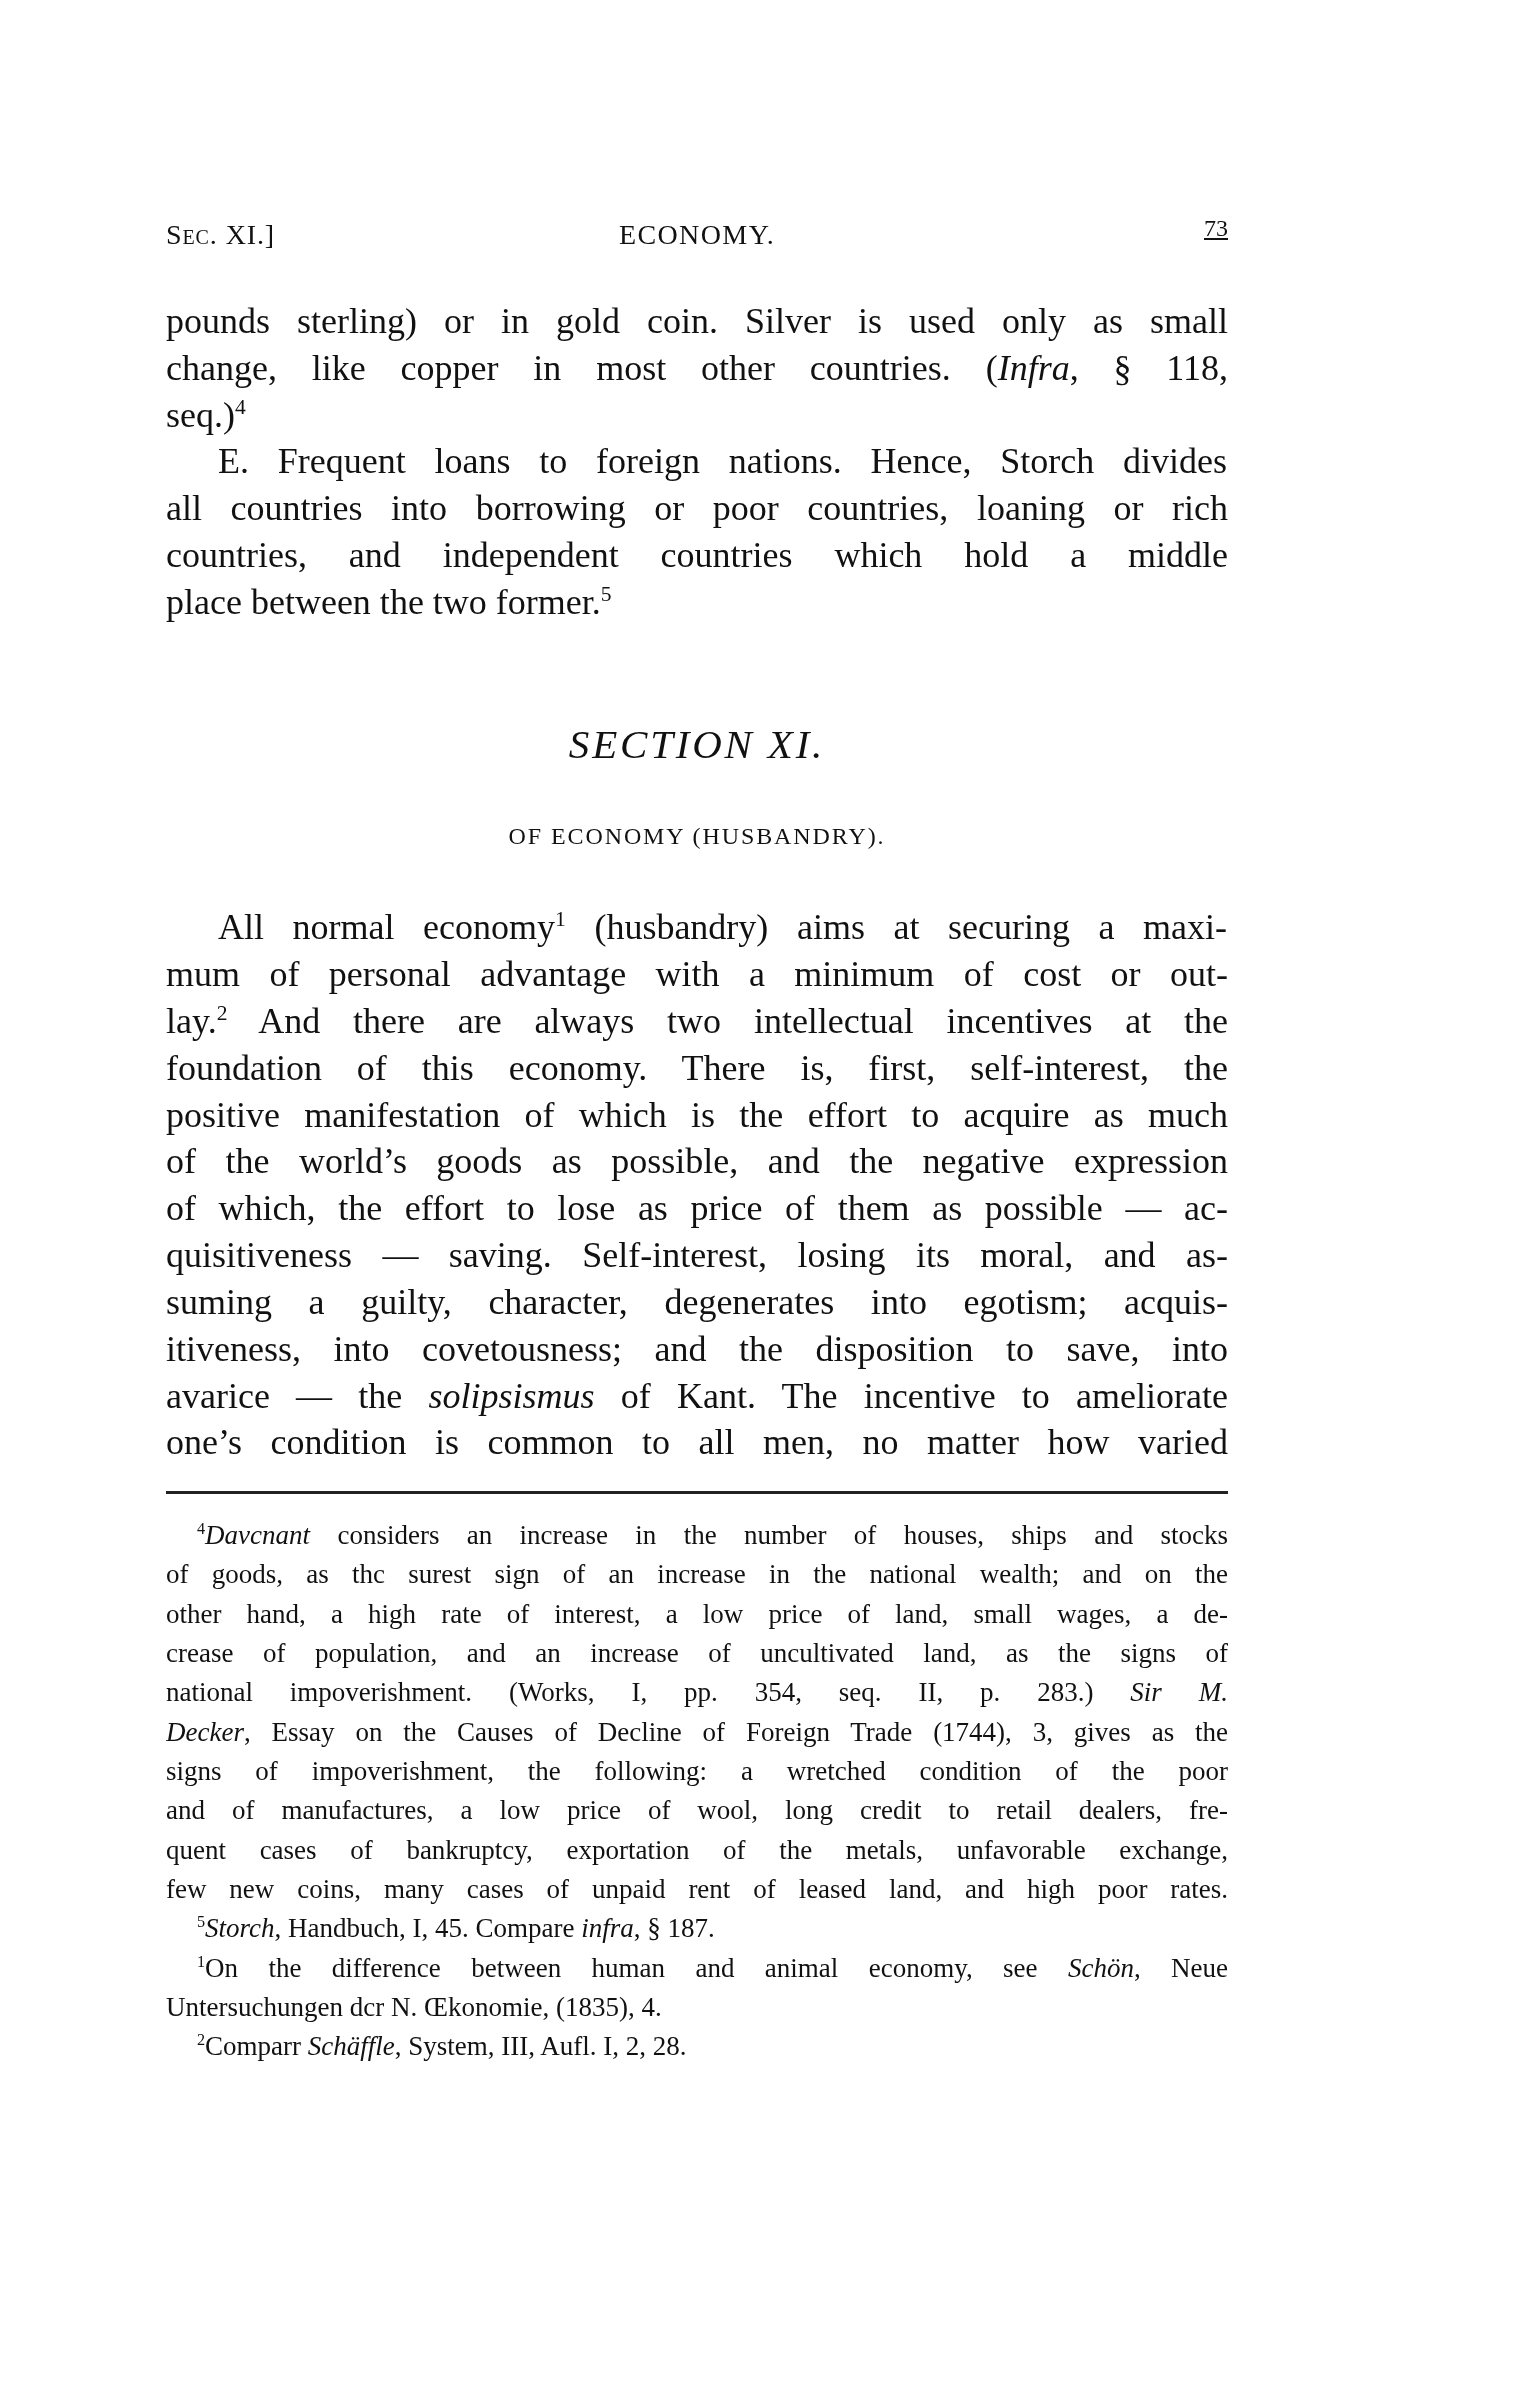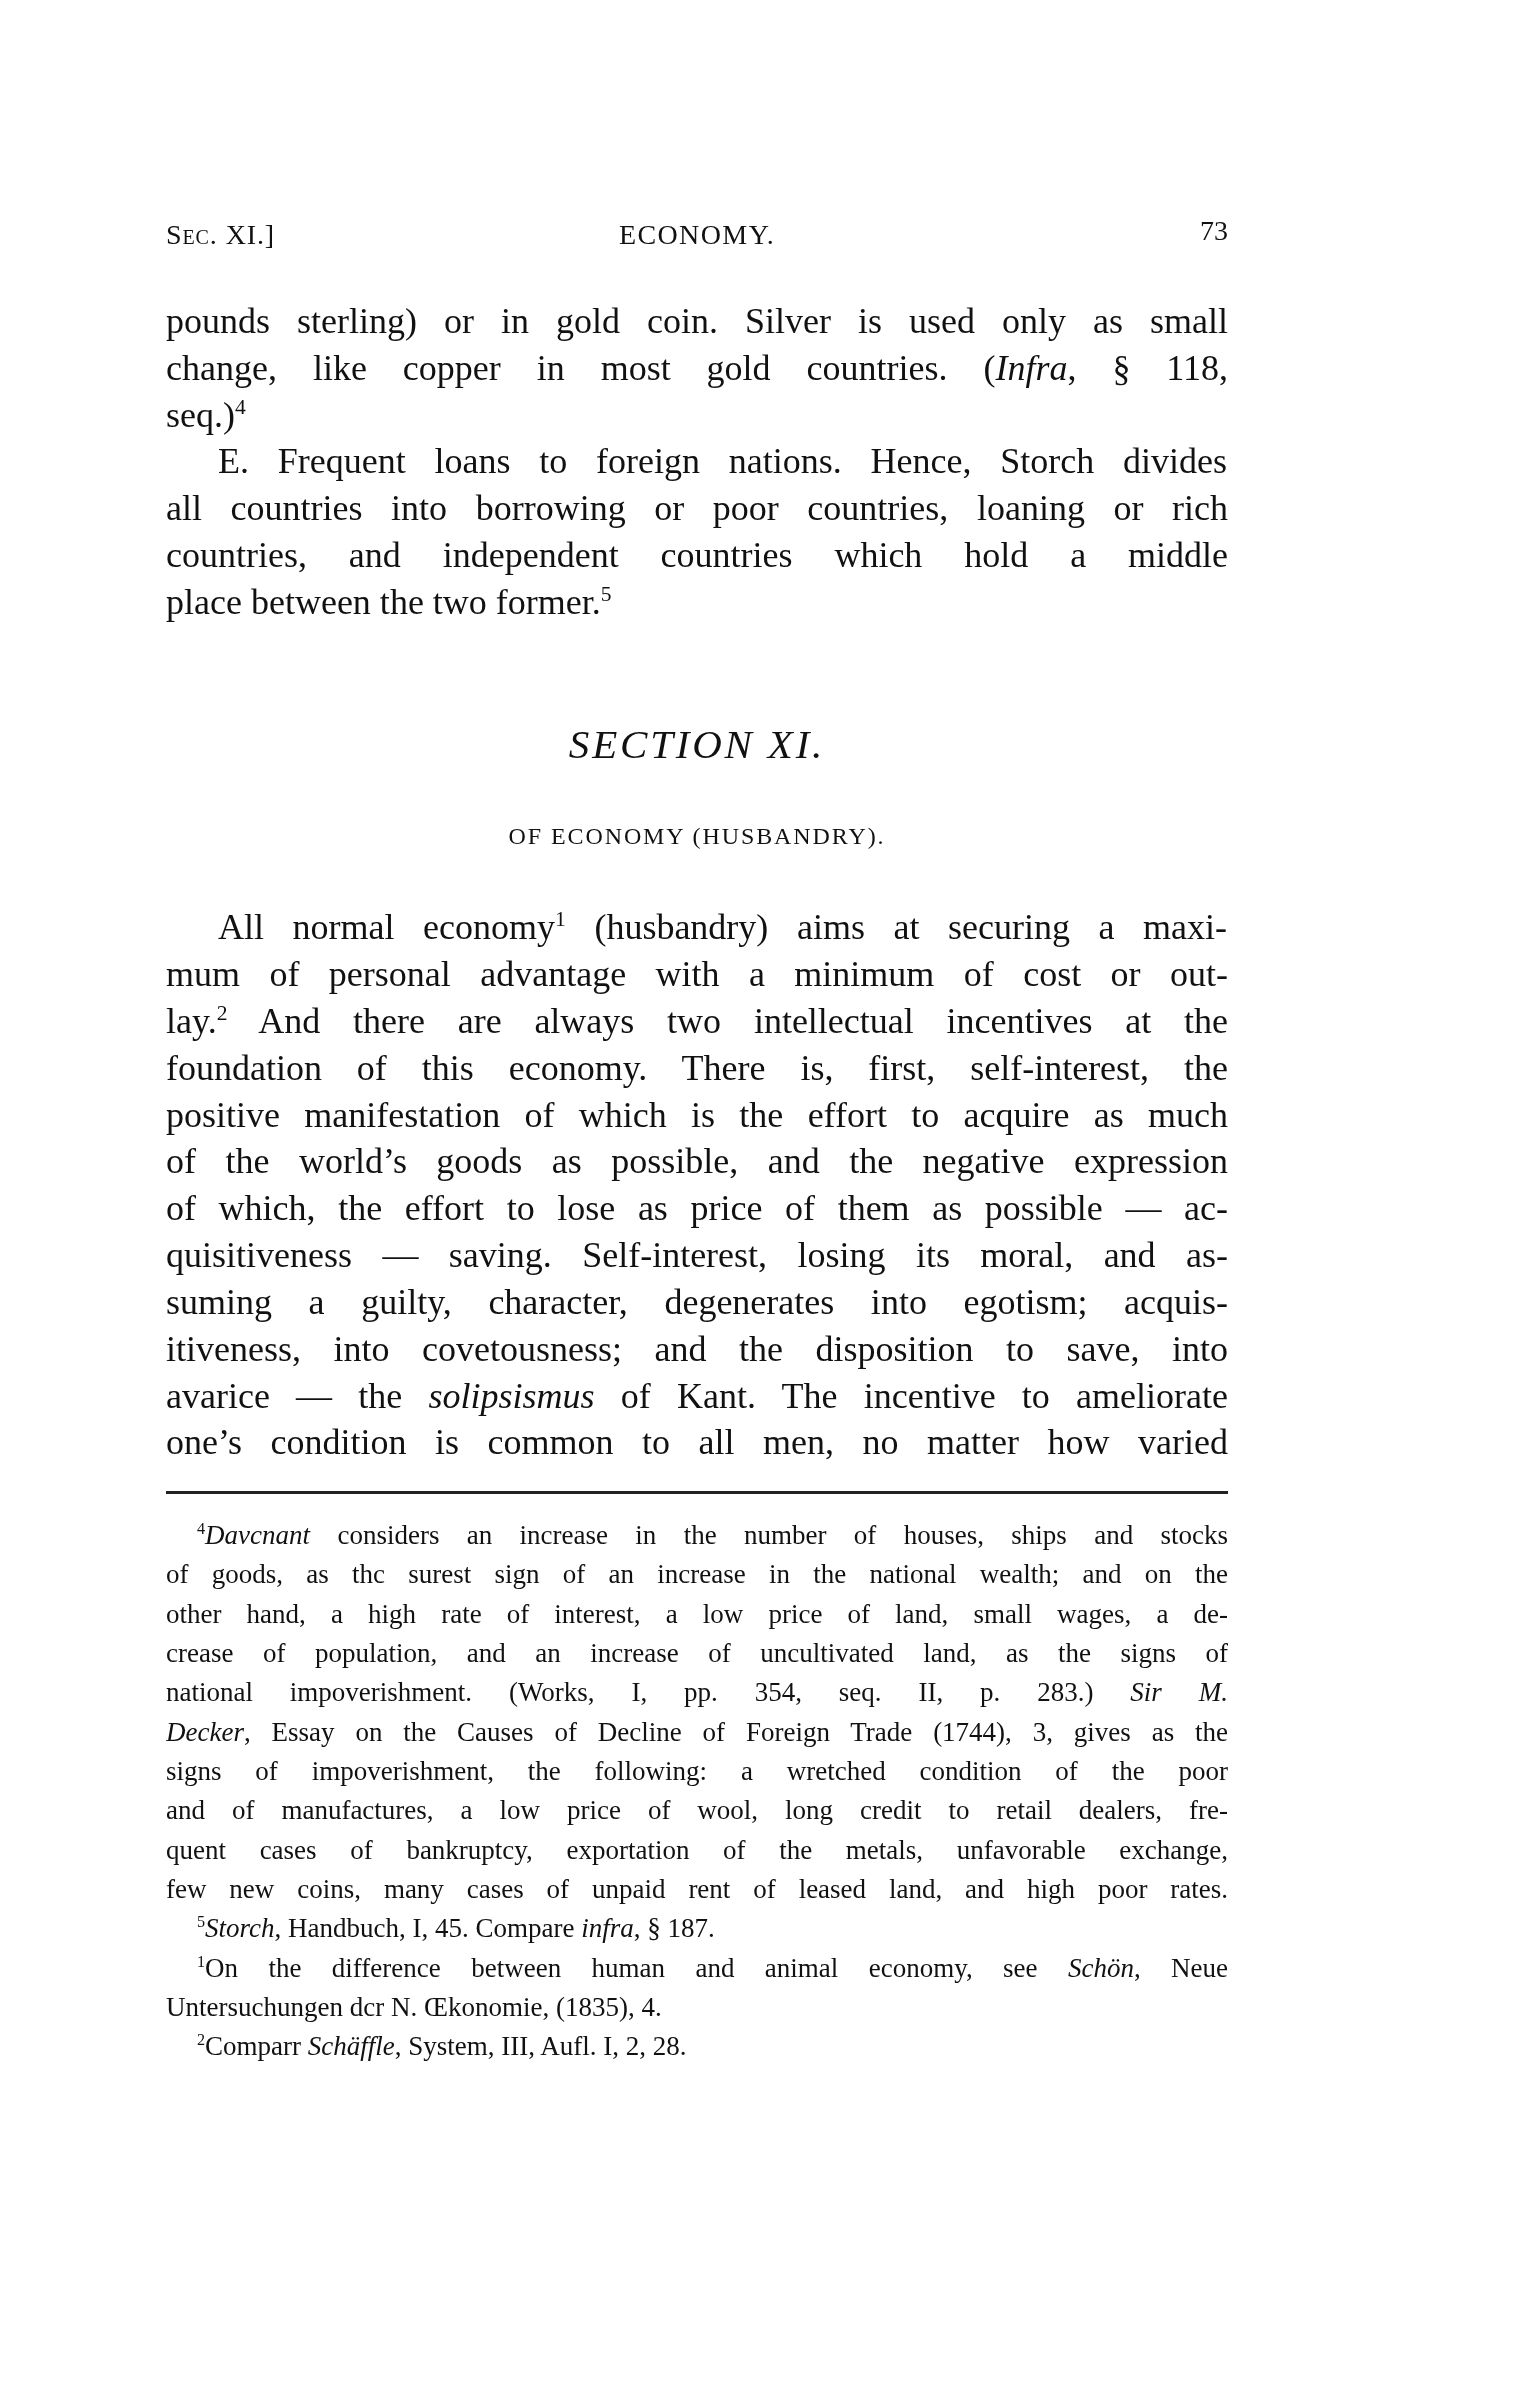--- a/index.html
+++ b/index.html
@@ -3,21 +3,21 @@
 <meta charset="utf-8">
 <style>
   html, body { margin:0; padding:0; background:#ffffff; }
   body { width:1514px; height:2399px; position:relative; overflow:hidden;
          font-family:"Liberation Serif","DejaVu Serif",serif; color:#111; }
   .abs { position:absolute; white-space:nowrap; }
   .header { top:219px; left:166px; width:1062px; height:34px; font-size:28px; }
   .header span { position:absolute; top:0; }
   .hl { left:0; font-variant:small-caps; letter-spacing:0.9px; }
   .hc { left:0; width:100%; text-align:center; letter-spacing:1.4px; }
-  .hr { right:0; font-size:28px; top:-3.7px !important; }
+  .hr { right:0; font-size:24px; top:-3.7px !important;text-decoration:underline; }
   .line { position:absolute; left:166px; width:1062px; font-size:36px; line-height:47px; height:47px;
           text-align:justify; text-align-last:justify; white-space:normal; overflow:hidden; }
   .line.last { text-align-last:left; }
   .line.indent { left:218px; width:1009px; }
   .sec-title { position:absolute; left:166px; width:1062px; text-align:center; font-size:41px; letter-spacing:2.8px;font-style:italic; }
   .sec-sub { position:absolute; left:166px; width:1062px; text-align:center; font-size:24px; letter-spacing:1.9px; }
   .rule { position:absolute; left:166px; width:1062px; top:1491px; height:2.8px; background:#222; }
   .fn { position:absolute; left:166px; width:1062px; font-size:27px; line-height:39px; height:39px;
         text-align:justify; text-align-last:justify; white-space:normal; overflow:hidden; }
   .fn.last { text-align-last:left; }
@@ -28,21 +28,21 @@
 </head>
 <body>
 
 <div class="abs header">
   <span class="hl">Sec. XI.]</span>
   <span class="hc">ECONOMY.</span>
   <span class="hr">73</span>
 </div>
 
 <div class="line" style="top:298px"><span>pounds sterling) or in gold coin.  Silver is used only as small</span></div>
-<div class="line" style="top:345px"><span>change, like copper in most gold countries.</span> <span>(</span><i>Infra</i><span>, § 118,</span></div>
+<div class="line" style="top:345px"><span>change, like copper in most other countries.</span> <span>(</span><i>Infra</i><span>, § 118,</span></div>
 <div class="line last" style="top:392px"><span>seq.)</span><sup>4</sup></div>
 <div class="line indent" style="top:438px"><span>E.  Frequent loans to foreign nations.  Hence, Storch divides</span></div>
 <div class="line" style="top:485px"><span>all countries into borrowing or poor countries, loaning or rich</span></div>
 <div class="line" style="top:532px"><span>countries, and independent countries which hold a middle</span></div>
 <div class="line last" style="top:579px"><span>place between the two former.</span><sup>5</sup></div>
 
 <div class="sec-title" style="top:720px">SECTION XI.</div>
 <div class="sec-sub" style="top:823px">OF ECONOMY (HUSBANDRY).</div>
 
 <div class="line indent" style="top:904px"><span>All normal economy</span><sup>1</sup><span> (husbandry) aims at securing a maxi-</span></div>

